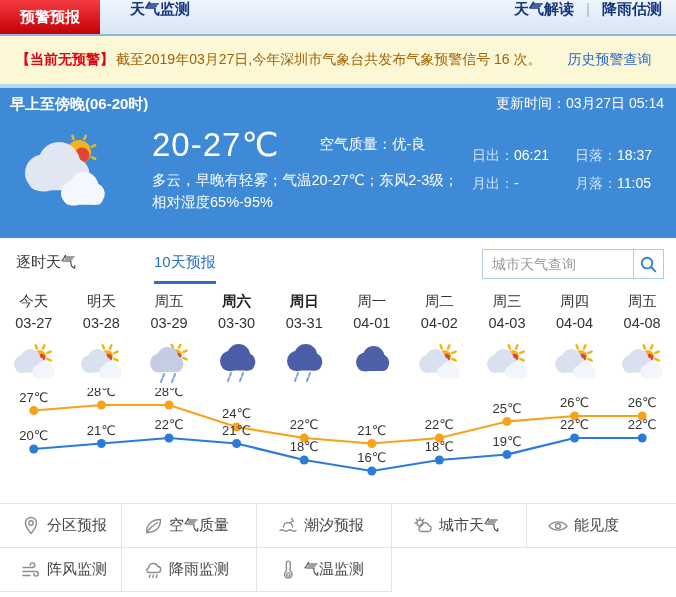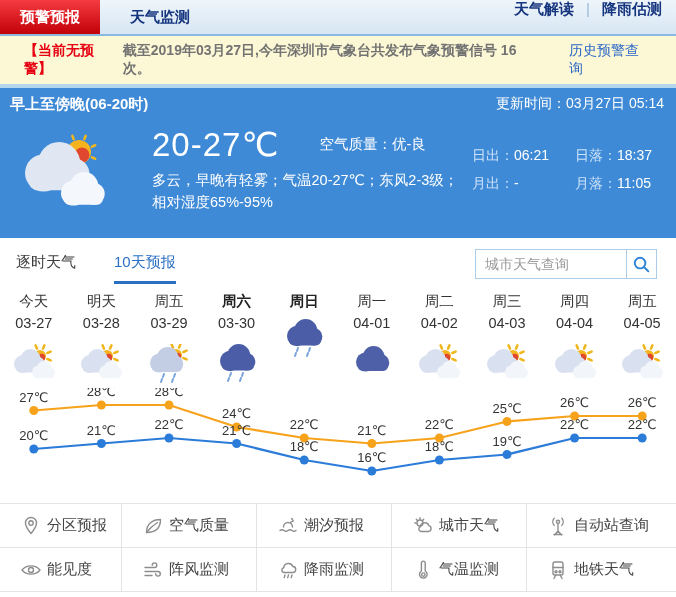--- a/index.html
+++ b/index.html
@@ -15,37 +15,37 @@
     height:36px; display:flex; align-items:stretch;
     background:linear-gradient(#eef5fb,#d7e6f3);
     border-bottom:2px solid #8cb8e0;
   }
   .nav-tab-warning {
     width:100px; display:flex; align-items:center; justify-content:center;
     background:linear-gradient(#f43b41,#c30008);
     color:#fff; font-weight:bold; font-size:15px; cursor:pointer;
   }
   .nav-tab-monitor {
-    padding:0 30px; display:flex; align-items:center;
+    padding:0 30px; display:flex; 
     color:#16357f; font-weight:bold; font-size:15px; cursor:pointer;
   }
   .nav-right {
     margin-left:auto; display:flex; 
     padding-right:14px; color:#16357f; font-weight:bold; font-size:15px;
   }
   .nav-link { cursor:pointer; }
   .nav-sep { color:#9bb8d8; font-weight:normal; margin:0 12px; }
 
   
   .alert-bar {
     height:52px; background:#fcf8d5; border-bottom:4px solid #b5d7ee;
-    display:flex; align-items:center; font-size:14px; padding:0 24px;
+    display:flex; align-items:center; font-size:14px; padding:0 16px;
   }
   .alert-badge { color:#e60012; font-weight:bold; }
-  .alert-msg { color:#737373; margin-left:2px;font-weight:bold; }
+  .alert-msg { color:#a16207; margin-left:2px; }
   .alert-link { color:#2a66c8; margin-left:26px; cursor:pointer; }
 
   
   .panel { height:150px; background:#3e8ad6; color:#fff; padding:7px 12px 0 10px; }
   .panel-head { display:flex; justify-content:space-between; align-items:flex-start; height:26px; }
   .panel-period { font-weight:bold; font-size:15px; }
   .panel-update { font-size:14px; }
   .panel-body { display:flex; margin-top:4px; }
   .panel-iconbox { width:118px; display:flex; justify-content:center; align-items:flex-start; padding-top:6px; }
   .panel-main { flex:1; padding-left:24px; }
@@ -54,21 +54,21 @@
   .aqi { font-size:14.5px; margin-left:40px; }
   .desc { font-size:14.5px; line-height:1.55; margin-top:5px; max-width:345px; }
   .sun-moon {
     width:192px; display:grid; grid-template-columns:1fr 1fr;
     gap:10px 14px; align-content:start; margin-top:22px; font-size:14px;
   }
   .sm-label { color:#cde3f8; }
   .sm-value { color:#fff; }
 
   
-  .tabs-row { display:flex; align-items:flex-start; padding:15px 19px 0 16px; height:46px; }
+  .tabs-row { display:flex; align-items:flex-start; padding:15px 12px 0 16px; height:46px;gap:40px; }
   .tab { font-size:15px; color:#3c3c3c; margin-right:38px; padding-bottom:9px; cursor:pointer; }
   .tab.active { color:#2a6fc4; border-bottom:3px solid #2a6fc4; }
   .search-box { margin-left:auto; display:flex; margin-top:-4px; }
   .search-input {
     width:152px; height:30px; border:1px solid #a9cdea; padding:0 9px;
     font-size:14px; color:#15803d; outline:none;
     font-family:"Liberation Sans","DejaVu Sans",sans-serif;
   }
   .search-input::placeholder { color:#9a9a9a; }
   .search-btn {
@@ -295,20 +295,21 @@
             </g>
             <g stroke="#76a3dc" stroke-width="2" stroke-linecap="round">
               <line x1="29" y1="29" x2="28" y2="32"></line>
               <line x1="27" y1="34" x2="26" y2="37"></line>
             </g>
           </svg>
         </div>
       </div>
       <div class="day-col">
         <div class="day-name bold">周日</div>
+        <div class="day-date">03-31</div>
         <div class="day-icon">
           <svg width="46" height="40" viewBox="0 0 46 40">
             <g fill="#4a5da6">
               <circle cx="16.2" cy="17" r="10.2"></circle>
               <circle cx="24.700000000000003" cy="11.559999999999999" r="11.56"></circle>
               <circle cx="32.519999999999996" cy="17.68" r="8.84"></circle>
               <rect x="8.04" y="16.32" width="31.959999999999997" height="10.2" rx="5.1"></rect>
             </g>
             <g stroke="#76a3dc" stroke-width="2" stroke-linecap="round">
               <line x1="17" y1="29" x2="16" y2="32"></line>
@@ -420,21 +421,21 @@
               <circle cx="27.6" cy="28" r="6.6"></circle>
               <circle cx="33.1" cy="24.48" r="7.48"></circle>
               <circle cx="38.16" cy="28.44" r="5.720000000000001"></circle>
               <rect x="22.32" y="27.56" width="20.68" height="6.6" rx="3.3"></rect>
             </g>
           </svg>
         </div>
       </div>
       <div class="day-col">
         <div class="day-name">周五</div>
-        <div class="day-date">04-05</div>
+        <div class="day-date">04-08</div>
         <div class="day-icon">
           <svg width="46" height="40" viewBox="0 0 46 40">
             <line x1="36.391036260090296" y1="15.061467458920719" x2="39.62461462387979" y2="16.400859472198533" stroke="#efb71e" stroke-width="2.6" stroke-linecap="round"></line>
             <line x1="32.06146745892072" y1="19.391036260090296" x2="33.40085947219853" y2="22.624614623879797" stroke="#efb71e" stroke-width="2.6" stroke-linecap="round"></line>
             <line x1="25.938532541079283" y1="19.391036260090296" x2="24.599140527801467" y2="22.624614623879797" stroke="#efb71e" stroke-width="2.6" stroke-linecap="round"></line>
             <line x1="21.608963739909704" y1="15.061467458920719" x2="18.375385376120203" y2="16.400859472198533" stroke="#efb71e" stroke-width="2.6" stroke-linecap="round"></line>
             <line x1="21.608963739909704" y1="8.938532541079283" x2="18.3753853761202" y2="7.5991405278014685" stroke="#efb71e" stroke-width="2.6" stroke-linecap="round"></line>
             <line x1="25.938532541079276" y1="4.608963739909708" x2="24.59914052780146" y2="1.3753853761202048" stroke="#efb71e" stroke-width="2.6" stroke-linecap="round"></line>
             <line x1="32.06146745892072" y1="4.608963739909707" x2="33.40085947219853" y2="1.375385376120203" stroke="#efb71e" stroke-width="2.6" stroke-linecap="round"></line>
             <line x1="36.39103626009029" y1="8.938532541079276" x2="39.62461462387979" y2="7.5991405278014605" stroke="#efb71e" stroke-width="2.6" stroke-linecap="round"></line>
@@ -530,28 +531,20 @@
     <div class="quick-link">
       <svg width="22" height="22" viewBox="0 0 22 22" fill="none" stroke="#8d8d8d" stroke-width="1.4" stroke-linecap="round" stroke-linejoin="round">
         <circle cx="8" cy="8" r="3"></circle>
         <path d="M8 2.8v1.5M2.8 8h1.5M4.3 4.3l1.1 1.1M11.7 4.3l-1.1 1.1"></path>
         <path d="M9 16.5h7.3a3 3 0 0 0 .5-5.9 4.4 4.4 0 0 0-8.5 1.3A2.4 2.4 0 0 0 9 16.5z"></path>
       </svg>
       <span>城市天气</span>
     </div>
     <div class="quick-link">
       <svg width="22" height="22" viewBox="0 0 22 22" fill="none" stroke="#8d8d8d" stroke-width="1.4" stroke-linecap="round" stroke-linejoin="round">
-        <path d="M11 8.5v7.5m0 0l-3.5 4m3.5-4l3.5 4M7 19.5h8"></path>
-        <circle cx="11" cy="6.8" r="1.6"></circle>
-        <path d="M7.2 3.2a5.4 5.4 0 0 0 0 7.2M14.8 3.2a5.4 5.4 0 0 1 0 7.2"></path>
-      </svg>
-      <span>自动站查询</span>
-    </div>
-    <div class="quick-link">
-      <svg width="22" height="22" viewBox="0 0 22 22" fill="none" stroke="#8d8d8d" stroke-width="1.4" stroke-linecap="round" stroke-linejoin="round">
         <path d="M2 11c4.5-5.5 13.5-5.5 18 0-4.5 5.5-13.5 5.5-18 0z"></path>
         <circle cx="11" cy="11" r="2.5"></circle>
       </svg>
       <span>能见度</span>
     </div>
     <div class="quick-link">
       <svg width="22" height="22" viewBox="0 0 22 22" fill="none" stroke="#8d8d8d" stroke-width="1.4" stroke-linecap="round" stroke-linejoin="round">
         <path d="M3 8.5h9.5a2.3 2.3 0 1 0-2.3-2.3M3 12.5h13a2.3 2.3 0 1 1-2.3 2.3M3 16.5h7"></path>
       </svg>
       <span>阵风监测</span>
@@ -563,23 +556,13 @@
       </svg>
       <span>降雨监测</span>
     </div>
     <div class="quick-link">
       <svg width="22" height="22" viewBox="0 0 22 22" fill="none" stroke="#8d8d8d" stroke-width="1.4" stroke-linecap="round" stroke-linejoin="round">
         <path d="M9.4 4a1.9 1.9 0 0 1 3.8 0v8a3.8 3.8 0 1 1-3.8 0z"></path>
         <circle cx="11.3" cy="15.6" r="1.7"></circle>
       </svg>
       <span>气温监测</span>
     </div>
-    <div class="quick-link">
-      <svg width="22" height="22" viewBox="0 0 22 22" fill="none" stroke="#8d8d8d" stroke-width="1.4" stroke-linecap="round" stroke-linejoin="round">
-        <rect x="6" y="3" width="10" height="13" rx="2"></rect>
-        <path d="M6 8.5h10"></path>
-        <circle cx="9" cy="12.8" r="1"></circle>
-        <circle cx="13" cy="12.8" r="1"></circle>
-        <path d="M8.5 16.5L7 19.5M13.5 16.5L15 19.5"></path>
-      </svg>
-      <span>地铁天气</span>
-    </div>
   </div>
 
 </body></html>

